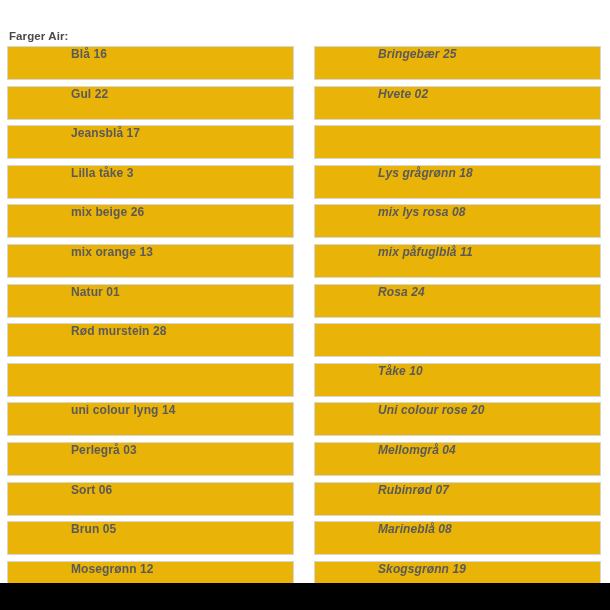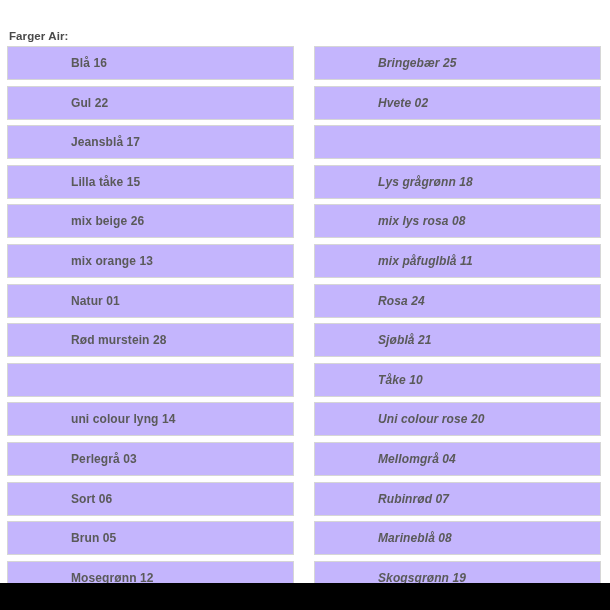--- a/index.html
+++ b/index.html
@@ -52,25 +52,25 @@
     width: 287px;
     margin-left: 7px;
     display: flex;
     flex-direction: column;
   }
   .column.right { margin-left: 0px; font-style: italic; }
   .swatch-row {
     position: relative;
     height: 32px;
     margin-bottom: 5.6px;
-    background: #c4b5fd;
+    background: #eab308;
     border: 1px solid #d6d6d6;
     box-sizing: content-box;
     display: flex;
-    align-items: center;
+    align-items: flex-start;
   }
   .swatch-chip {
     width: 40px;
     flex: 0 0 40px;
     position: relative;
     overflow: hidden;
   }
   .swatch-chip .fibers {
     position: absolute;
     left: -6px; top: -6px; right: -6px; bottom: -6px;
@@ -113,21 +113,21 @@
         <div class="swatch-row">
           <div class="swatch-chip" style="background: rgb(93, 101, 119);">
             <div class="fibers" style="background-image: repeating-linear-gradient(46deg, rgba(255, 255, 255, 0.18) 0px, rgba(255, 255, 255, 0.18) 1.9px, rgba(0, 0, 0, 0.137) 2.9px, rgba(0, 0, 0, 0) 5.7px), repeating-linear-gradient(98deg, rgba(255, 255, 255, 0.086) 0px, rgba(255, 255, 255, 0.086) 3.2px, rgba(0, 0, 0, 0.063) 4.8px, rgba(0, 0, 0, 0) 9.7px), repeating-linear-gradient(71deg, rgba(255, 255, 255, 0.1) 0px, rgba(255, 255, 255, 0.1) 2.1px, rgba(0, 0, 0, 0.08) 3.2px, rgba(0, 0, 0, 0) 6.4px), repeating-linear-gradient(134deg, rgba(255, 255, 255, 0.153) 0px, rgba(255, 255, 255, 0.153) 1.8px, rgba(0, 0, 0, 0.114) 2.8px, rgba(0, 0, 0, 0) 5.5px), repeating-linear-gradient(96deg, rgba(255, 255, 255, 0.15) 0px, rgba(255, 255, 255, 0.15) 1px, rgba(0, 0, 0, 0.11) 1.6px, rgba(0, 0, 0, 0) 3.1px), repeating-linear-gradient(127deg, rgba(255, 255, 255, 0.153) 0px, rgba(255, 255, 255, 0.153) 3px, rgba(0, 0, 0, 0.114) 4.5px, rgba(0, 0, 0, 0) 9px), repeating-linear-gradient(39deg, rgba(255, 255, 255, 0.082) 0px, rgba(255, 255, 255, 0.082) 1.7px, rgba(0, 0, 0, 0.063) 2.6px, rgba(0, 0, 0, 0) 5.2px), radial-gradient(circle at 35% 30%, rgba(255, 255, 255, 0.22), rgba(0, 0, 0, 0.16) 78%);"></div>
           </div>
           <div class="swatch-label">Jeansblå 17</div>
         </div>
         <div class="swatch-row">
           <div class="swatch-chip" style="background: rgb(159, 138, 153);">
             <div class="fibers" style="background-image: repeating-linear-gradient(26deg, rgba(255, 255, 255, 0.153) 0px, rgba(255, 255, 255, 0.153) 2.4px, rgba(0, 0, 0, 0.114) 3.6px, rgba(0, 0, 0, 0) 7.2px), repeating-linear-gradient(92deg, rgba(255, 255, 255, 0.094) 0px, rgba(255, 255, 255, 0.094) 2.1px, rgba(0, 0, 0, 0.07) 3.2px, rgba(0, 0, 0, 0) 6.4px), repeating-linear-gradient(55deg, rgba(255, 255, 255, 0.075) 0px, rgba(255, 255, 255, 0.075) 2.1px, rgba(0, 0, 0, 0.055) 3.1px, rgba(0, 0, 0, 0) 6.3px), repeating-linear-gradient(84deg, rgba(255, 255, 255, 0.153) 0px, rgba(255, 255, 255, 0.153) 3.2px, rgba(0, 0, 0, 0.114) 4.8px, rgba(0, 0, 0, 0) 9.6px), repeating-linear-gradient(109deg, rgba(255, 255, 255, 0.106) 0px, rgba(255, 255, 255, 0.106) 1.8px, rgba(0, 0, 0, 0.08) 2.6px, rgba(0, 0, 0, 0) 5.3px), repeating-linear-gradient(61deg, rgba(255, 255, 255, 0.133) 0px, rgba(255, 255, 255, 0.133) 1.1px, rgba(0, 0, 0, 0.098) 1.6px, rgba(0, 0, 0, 0) 3.3px), repeating-linear-gradient(109deg, rgba(255, 255, 255, 0.153) 0px, rgba(255, 255, 255, 0.153) 2.2px, rgba(0, 0, 0, 0.114) 3.3px, rgba(0, 0, 0, 0) 6.5px), radial-gradient(circle at 35% 30%, rgba(255, 255, 255, 0.22), rgba(0, 0, 0, 0.16) 78%);"></div>
           </div>
-          <div class="swatch-label">Lilla tåke 15</div>
+          <div class="swatch-label">Lilla tåke 3</div>
         </div>
         <div class="swatch-row">
           <div class="swatch-chip" style="background: rgb(205, 192, 178);">
             <div class="fibers" style="background-image: repeating-linear-gradient(126deg, rgba(255, 255, 255, 0.12) 0px, rgba(255, 255, 255, 0.12) 2.9px, rgba(0, 0, 0, 0.09) 4.3px, rgba(0, 0, 0, 0) 8.7px), repeating-linear-gradient(86deg, rgba(255, 255, 255, 0.1) 0px, rgba(255, 255, 255, 0.1) 1px, rgba(0, 0, 0, 0.08) 1.6px, rgba(0, 0, 0, 0) 3.1px), repeating-linear-gradient(38deg, rgba(255, 255, 255, 0.19) 0px, rgba(255, 255, 255, 0.19) 2px, rgba(0, 0, 0, 0.14) 3px, rgba(0, 0, 0, 0) 6.1px), repeating-linear-gradient(34deg, rgba(255, 255, 255, 0.157) 0px, rgba(255, 255, 255, 0.157) 2.2px, rgba(0, 0, 0, 0.118) 3.3px, rgba(0, 0, 0, 0) 6.6px), repeating-linear-gradient(122deg, rgba(255, 255, 255, 0.063) 0px, rgba(255, 255, 255, 0.063) 2.5px, rgba(0, 0, 0, 0.047) 3.7px, rgba(0, 0, 0, 0) 7.4px), repeating-linear-gradient(114deg, rgba(255, 255, 255, 0.114) 0px, rgba(255, 255, 255, 0.114) 1.5px, rgba(0, 0, 0, 0.082) 2.3px, rgba(0, 0, 0, 0) 4.5px), repeating-linear-gradient(58deg, rgba(255, 255, 255, 0.08) 0px, rgba(255, 255, 255, 0.08) 2.6px, rgba(0, 0, 0, 0.06) 3.9px, rgba(0, 0, 0, 0) 7.8px), radial-gradient(circle at 35% 30%, rgba(255, 255, 255, 0.22), rgba(0, 0, 0, 0.16) 78%);"></div>
           </div>
           <div class="swatch-label">mix beige 26</div>
         </div>
         <div class="swatch-row">
           <div class="swatch-chip" style="background: rgb(158, 58, 36);">
             <div class="fibers" style="background-image: repeating-linear-gradient(106deg, rgba(255, 255, 255, 0.094) 0px, rgba(255, 255, 255, 0.094) 1.1px, rgba(0, 0, 0, 0.07) 1.6px, rgba(0, 0, 0, 0) 3.2px), repeating-linear-gradient(79deg, rgba(255, 255, 255, 0.114) 0px, rgba(255, 255, 255, 0.114) 2.3px, rgba(0, 0, 0, 0.082) 3.4px, rgba(0, 0, 0, 0) 6.8px), repeating-linear-gradient(22deg, rgba(255, 255, 255, 0.16) 0px, rgba(255, 255, 255, 0.16) 2px, rgba(0, 0, 0, 0.12) 3px, rgba(0, 0, 0, 0) 6px), repeating-linear-gradient(104deg, rgba(255, 255, 255, 0.157) 0px, rgba(255, 255, 255, 0.157) 1.2px, rgba(0, 0, 0, 0.118) 1.8px, rgba(0, 0, 0, 0) 3.6px), repeating-linear-gradient(135deg, rgba(255, 255, 255, 0.16) 0px, rgba(255, 255, 255, 0.16) 3.2px, rgba(0, 0, 0, 0.12) 4.8px, rgba(0, 0, 0, 0) 9.5px), repeating-linear-gradient(47deg, rgba(255, 255, 255, 0.09) 0px, rgba(255, 255, 255, 0.09) 1.9px, rgba(0, 0, 0, 0.07) 2.9px, rgba(0, 0, 0, 0) 5.7px), repeating-linear-gradient(128deg, rgba(255, 255, 255, 0.145) 0px, rgba(255, 255, 255, 0.145) 3px, rgba(0, 0, 0, 0.11) 4.5px, rgba(0, 0, 0, 0) 9.1px), radial-gradient(circle at 35% 30%, rgba(255, 255, 255, 0.22), rgba(0, 0, 0, 0.16) 78%);"></div>
@@ -221,21 +221,20 @@
         <div class="swatch-row">
           <div class="swatch-chip" style="background: rgb(229, 167, 164);">
             <div class="fibers" style="background-image: repeating-linear-gradient(62deg, rgba(255, 255, 255, 0.176) 0px, rgba(255, 255, 255, 0.176) 3.3px, rgba(0, 0, 0, 0.13) 5px, rgba(0, 0, 0, 0) 10px), repeating-linear-gradient(110deg, rgba(255, 255, 255, 0.145) 0px, rgba(255, 255, 255, 0.145) 2.2px, rgba(0, 0, 0, 0.11) 3.4px, rgba(0, 0, 0, 0) 6.7px), repeating-linear-gradient(138deg, rgba(255, 255, 255, 0.157) 0px, rgba(255, 255, 255, 0.157) 2.2px, rgba(0, 0, 0, 0.118) 3.3px, rgba(0, 0, 0, 0) 6.6px), repeating-linear-gradient(75deg, rgba(255, 255, 255, 0.125) 0px, rgba(255, 255, 255, 0.125) 1.8px, rgba(0, 0, 0, 0.094) 2.7px, rgba(0, 0, 0, 0) 5.4px), repeating-linear-gradient(92deg, rgba(255, 255, 255, 0.118) 0px, rgba(255, 255, 255, 0.118) 2.1px, rgba(0, 0, 0, 0.09) 3.1px, rgba(0, 0, 0, 0) 6.2px), repeating-linear-gradient(119deg, rgba(255, 255, 255, 0.19) 0px, rgba(255, 255, 255, 0.19) 1.6px, rgba(0, 0, 0, 0.14) 2.5px, rgba(0, 0, 0, 0) 4.9px), repeating-linear-gradient(86deg, rgba(255, 255, 255, 0.114) 0px, rgba(255, 255, 255, 0.114) 1.4px, rgba(0, 0, 0, 0.082) 2.1px, rgba(0, 0, 0, 0) 4.3px), radial-gradient(circle at 35% 30%, rgba(255, 255, 255, 0.22), rgba(0, 0, 0, 0.16) 78%);"></div>
           </div>
           <div class="swatch-label">Rosa 24</div>
         </div>
         <div class="swatch-row">
           <div class="swatch-chip" style="background: rgb(78, 123, 132);">
             <div class="fibers" style="background-image: repeating-linear-gradient(43deg, rgba(255, 255, 255, 0.145) 0px, rgba(255, 255, 255, 0.145) 1.5px, rgba(0, 0, 0, 0.11) 2.3px, rgba(0, 0, 0, 0) 4.5px), repeating-linear-gradient(104deg, rgba(255, 255, 255, 0.153) 0px, rgba(255, 255, 255, 0.153) 1.1px, rgba(0, 0, 0, 0.114) 1.7px, rgba(0, 0, 0, 0) 3.4px), repeating-linear-gradient(121deg, rgba(255, 255, 255, 0.13) 0px, rgba(255, 255, 255, 0.13) 2.1px, rgba(0, 0, 0, 0.094) 3.2px, rgba(0, 0, 0, 0) 6.4px), repeating-linear-gradient(25deg, rgba(255, 255, 255, 0.13) 0px, rgba(255, 255, 255, 0.13) 3.2px, rgba(0, 0, 0, 0.098) 4.8px, rgba(0, 0, 0, 0) 9.5px), repeating-linear-gradient(106deg, rgba(255, 255, 255, 0.08) 0px, rgba(255, 255, 255, 0.08) 2.8px, rgba(0, 0, 0, 0.06) 4.2px, rgba(0, 0, 0, 0) 8.4px), repeating-linear-gradient(52deg, rgba(255, 255, 255, 0.17) 0px, rgba(255, 255, 255, 0.17) 2px, rgba(0, 0, 0, 0.125) 3px, rgba(0, 0, 0, 0) 6.1px), repeating-linear-gradient(35deg, rgba(255, 255, 255, 0.18) 0px, rgba(255, 255, 255, 0.18) 1.8px, rgba(0, 0, 0, 0.133) 2.8px, rgba(0, 0, 0, 0) 5.5px), radial-gradient(circle at 35% 30%, rgba(255, 255, 255, 0.22), rgba(0, 0, 0, 0.16) 78%);"></div>
           </div>
-          <div class="swatch-label">Sjøblå 21</div>
         </div>
         <div class="swatch-row">
           <div class="swatch-chip" style="background: rgb(168, 171, 174);">
             <div class="fibers" style="background-image: repeating-linear-gradient(23deg, rgba(255, 255, 255, 0.118) 0px, rgba(255, 255, 255, 0.118) 2px, rgba(0, 0, 0, 0.086) 3px, rgba(0, 0, 0, 0) 6px), repeating-linear-gradient(97deg, rgba(255, 255, 255, 0.16) 0px, rgba(255, 255, 255, 0.16) 2.4px, rgba(0, 0, 0, 0.12) 3.5px, rgba(0, 0, 0, 0) 7.1px), repeating-linear-gradient(105deg, rgba(255, 255, 255, 0.1) 0px, rgba(255, 255, 255, 0.1) 2.1px, rgba(0, 0, 0, 0.075) 3.1px, rgba(0, 0, 0, 0) 6.3px), repeating-linear-gradient(95deg, rgba(255, 255, 255, 0.133) 0px, rgba(255, 255, 255, 0.133) 2.2px, rgba(0, 0, 0, 0.098) 3.3px, rgba(0, 0, 0, 0) 6.5px), repeating-linear-gradient(119deg, rgba(255, 255, 255, 0.176) 0px, rgba(255, 255, 255, 0.176) 1.2px, rgba(0, 0, 0, 0.13) 1.8px, rgba(0, 0, 0, 0) 3.5px), repeating-linear-gradient(105deg, rgba(255, 255, 255, 0.145) 0px, rgba(255, 255, 255, 0.145) 2.4px, rgba(0, 0, 0, 0.11) 3.6px, rgba(0, 0, 0, 0) 7.3px), repeating-linear-gradient(105deg, rgba(255, 255, 255, 0.11) 0px, rgba(255, 255, 255, 0.11) 2.3px, rgba(0, 0, 0, 0.082) 3.4px, rgba(0, 0, 0, 0) 6.8px), radial-gradient(circle at 35% 30%, rgba(255, 255, 255, 0.22), rgba(0, 0, 0, 0.16) 78%);"></div>
           </div>
           <div class="swatch-label">Tåke 10</div>
         </div>
         <div class="swatch-row">
           <div class="swatch-chip" style="background: rgb(204, 90, 110);">
             <div class="fibers" style="background-image: repeating-linear-gradient(123deg, rgba(255, 255, 255, 0.09) 0px, rgba(255, 255, 255, 0.09) 2.5px, rgba(0, 0, 0, 0.067) 3.8px, rgba(0, 0, 0, 0) 7.5px), repeating-linear-gradient(91deg, rgba(255, 255, 255, 0.17) 0px, rgba(255, 255, 255, 0.17) 1.3px, rgba(0, 0, 0, 0.13) 1.9px, rgba(0, 0, 0, 0) 3.8px), repeating-linear-gradient(88deg, rgba(255, 255, 255, 0.075) 0px, rgba(255, 255, 255, 0.075) 2.1px, rgba(0, 0, 0, 0.055) 3.1px, rgba(0, 0, 0, 0) 6.2px), repeating-linear-gradient(45deg, rgba(255, 255, 255, 0.133) 0px, rgba(255, 255, 255, 0.133) 1.2px, rgba(0, 0, 0, 0.1) 1.8px, rgba(0, 0, 0, 0) 3.5px), repeating-linear-gradient(132deg, rgba(255, 255, 255, 0.133) 0px, rgba(255, 255, 255, 0.133) 1.9px, rgba(0, 0, 0, 0.1) 2.8px, rgba(0, 0, 0, 0) 5.6px), repeating-linear-gradient(39deg, rgba(255, 255, 255, 0.125) 0px, rgba(255, 255, 255, 0.125) 2.8px, rgba(0, 0, 0, 0.094) 4.3px, rgba(0, 0, 0, 0) 8.5px), repeating-linear-gradient(55deg, rgba(255, 255, 255, 0.176) 0px, rgba(255, 255, 255, 0.176) 2.7px, rgba(0, 0, 0, 0.133) 4px, rgba(0, 0, 0, 0) 8.1px), radial-gradient(circle at 35% 30%, rgba(255, 255, 255, 0.22), rgba(0, 0, 0, 0.16) 78%);"></div>

